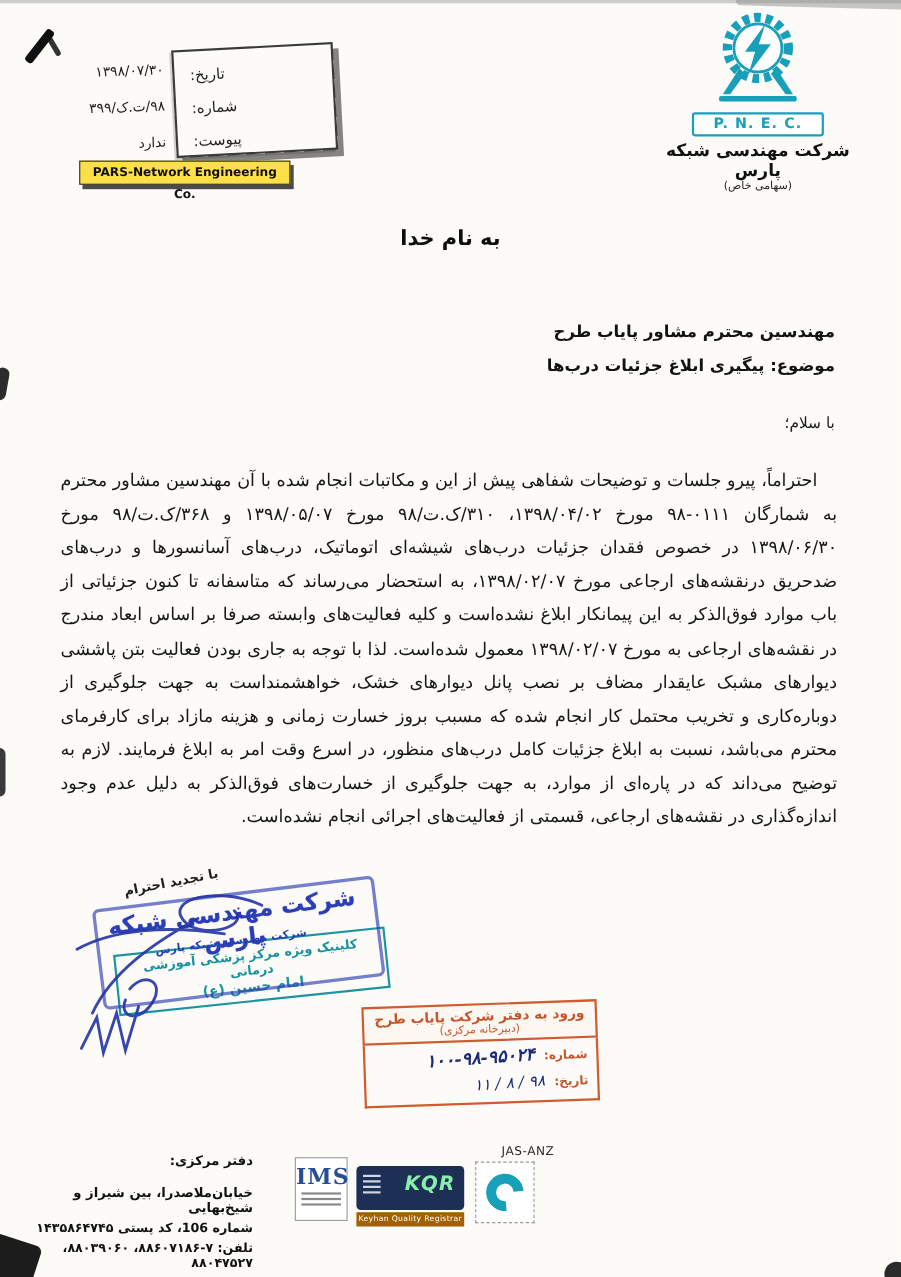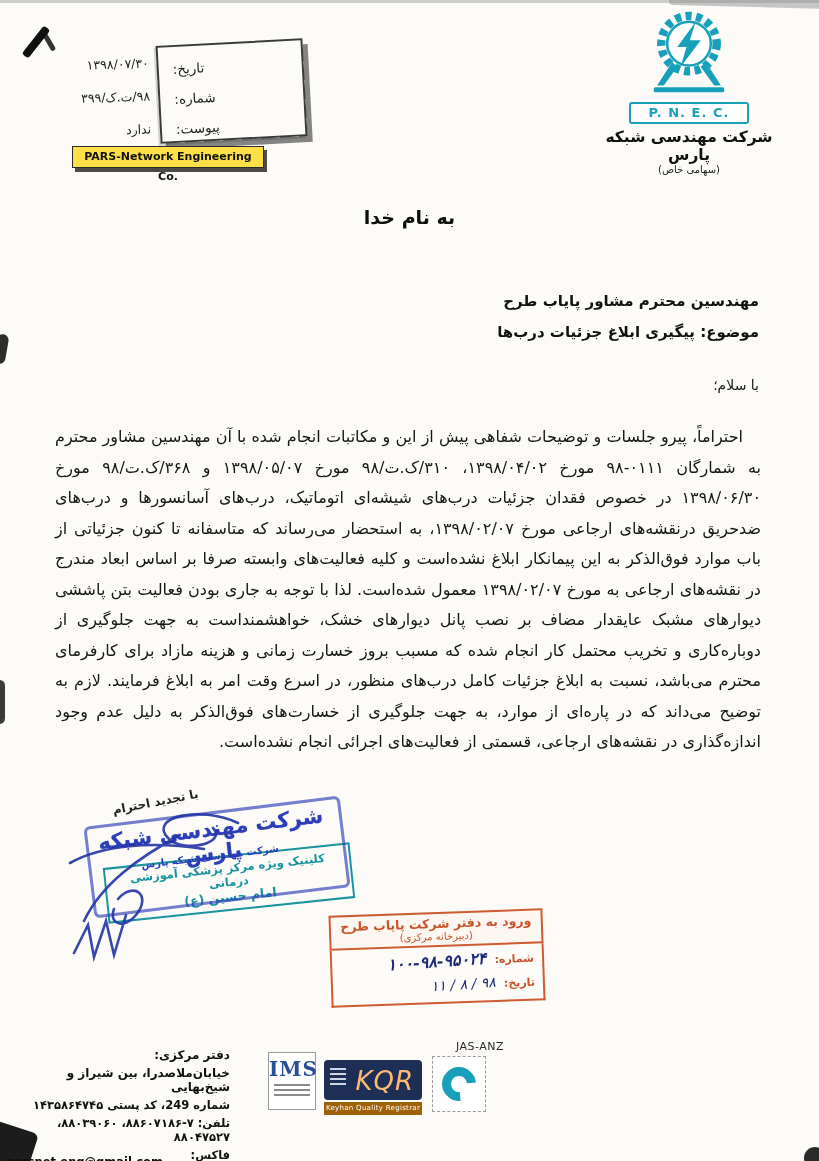--- a/index.html
+++ b/index.html
@@ -100,33 +100,33 @@
     font-family:"DejaVu Serif", "Liberation Serif", serif; font-style:italic;
     color:#1d2a77; transform:rotate(-2deg);
   }
   .hand-num { font-size:16px; font-weight:bold; }
   .hand-date { font-size:14px; letter-spacing:2px; }
 
   
   .footer { position:absolute; left:0; top:1040px; width:100%; height:121px; }
   .f-text { position:absolute; left:6px; top:8px; width:224px; direction:rtl; color:#111; }
   .f-text .l1 { font-size:12px; font-weight:bold; }
-  .f-text .l2 { font-size:12px; font-weight:bold; margin-top:4px; }
+  .f-text .l2 { font-size:12px; font-weight:bold; margin-top:15px; }
   .f-text .l3 { font-size:11.5px; font-weight:bold; margin-top:4px; }
   .f-text .l4 { font-size:11.5px; font-weight:bold; margin-top:4px; }
   .f-text .l5 { display:flex; justify-content:space-between; align-items:center; margin-top:4px; font-size:11.5px; font-weight:bold; }
   .f-email { direction:ltr; unicode-bidi:embed; font-size:11.5px; font-weight:bold; color:#0d0d0d; }
 
   .ims-logo { position:absolute; left:268px; top:12px; width:48px; height:58px; border:1.5px solid #9a9a9a; text-align:center; padding-top:4px; background:#fff; }
   .ims-txt { font-family:"DejaVu Serif", serif; font-weight:bold; font-size:20px; color:#264f94; letter-spacing:1px; }
   .ims-line { height:2px; background:#8a8a8a; margin:3px 5px 0; }
 
   .kqr-logo { position:absolute; left:324px; top:20px; width:98px; }
   .kqr-box { height:40px; background:#1d2f55; border-radius:4px; position:relative; }
-  .kqr-txt { position:absolute; right:8px; top:6px; color:#fdba74; font-weight:normal; font-style:italic; font-size:26px; letter-spacing:1px; }
+  .kqr-txt { position:absolute; right:8px; top:6px; color:#86efac; font-weight:bold; font-style:italic; font-size:18px; letter-spacing:1px; }
   .kqr-tiny { position:absolute; left:6px; top:8px; width:16px; }
   .kqr-tiny div { height:2px; background:#cfd6e4; margin-bottom:3px; }
   .kqr-bar { margin-top:2px; height:13px; background:#a16207; color:#fff; font-size:7px; text-align:center; line-height:13px; letter-spacing:.3px; }
 
   .jas { position:absolute; left:432px; top:0; width:72px; }
   .jas-label { font-size:11px; font-weight:normal; color:#2b2b2b; text-align:right; margin-bottom:3px; letter-spacing:.5px; }
   .jas-box { width:54px; height:56px; border:1.5px dashed #9a9a9a; position:relative; background:#fff; }
   .jas-g { position:absolute; left:9px; top:10px; width:34px; height:34px; border:9px solid #18a0ba; border-right-color:transparent; border-radius:50%; transform:rotate(40deg); }
 </style>
 </head>
@@ -211,21 +211,21 @@
         <span class="es-lbl">تاریخ:</span>
         <span class="hand hand-date ltr">۱۱ / ۸ / ۹۸</span>
       </div>
     </div>
   </div>
 
   <div class="footer">
     <div class="f-text">
       <div class="l1">دفتر مرکزی:</div>
       <div class="l2">خیابان‌ملاصدرا، بین شیراز و شیخ‌بهایی</div>
-      <div class="l3">شماره 249، کد پستی ۱۴۳۵۸۶۴۷۴۵</div>
+      <div class="l3">شماره 106، کد پستی ۱۴۳۵۸۶۴۷۴۵</div>
       <div class="l4">تلفن: ۷-۸۸۶۰۷۱۸۶، ۸۸۰۳۹۰۶۰، ۸۸۰۴۷۵۲۷</div>
       <div class="l5">
         <span>فاکس: ۸۸۰۳۹۷۱۲</span>
         <span class="f-email">parsnet.eng@gmail.com</span>
       </div>
     </div>
 
     <div class="ims-logo">
       <div class="ims-txt">IMS</div>
       <div class="ims-line"></div>

